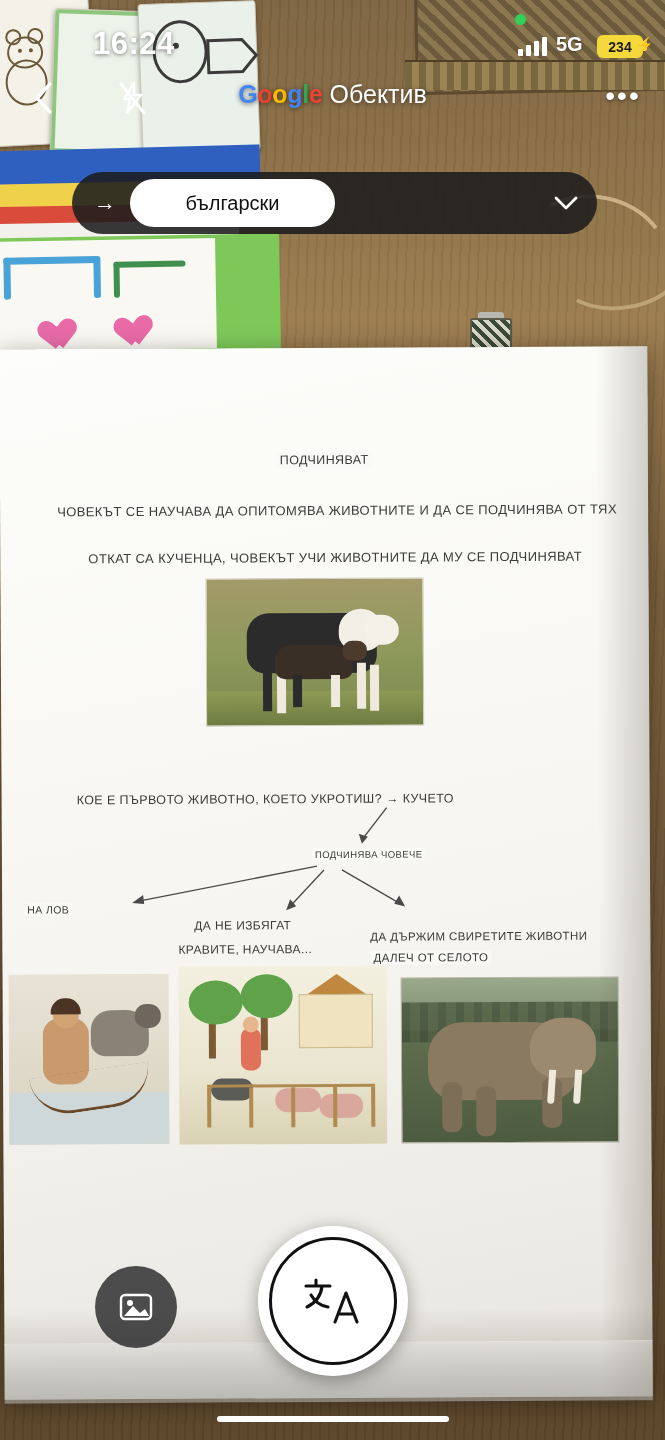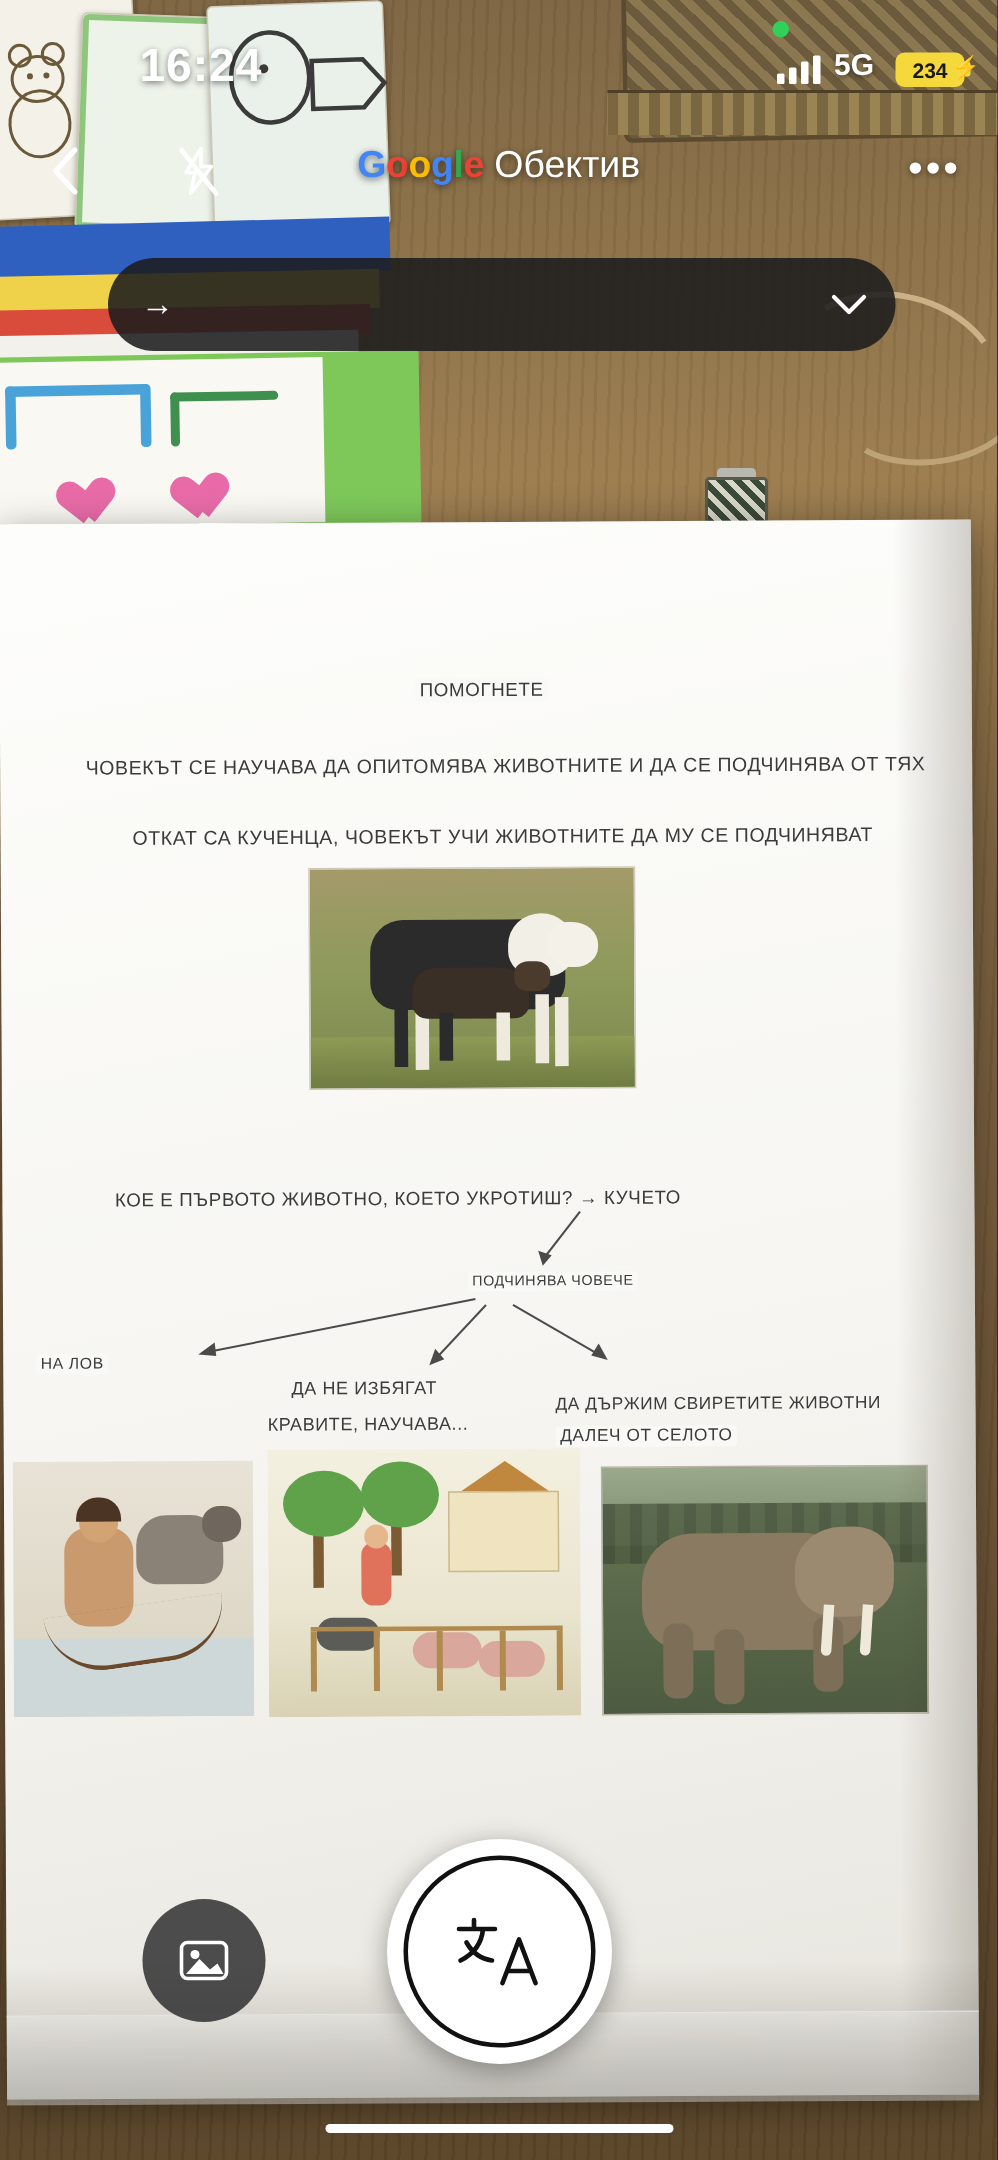--- a/index.html
+++ b/index.html
@@ -206,21 +206,21 @@
     text-shadow:0 1px 3px rgba(0,0,0,.4);
   }
   .battery {
     position:absolute; left:566px; top:35px; width:46px; height:23px; background:#f5d93c;
     border-radius:6px; display:flex; align-items:center; justify-content:center;
   }
   .battery-pct { font-size:14px; font-weight:700; color:#1b1b1b; }
   .battery-cap { position:absolute; left:612px; top:41px; width:4px; height:10px; background:#f5d93c; border-radius:0 2px 2px 0;}
   .battery-bolt { position:absolute; left:604px; top:36px; font-size:15px; color:#111; }
 
-  .topbar { position:absolute; left:0; top:92px; width:665px; height:62px; z-index:30; }
+  .topbar { position:absolute; left:0; top:76px; width:665px; height:62px; z-index:30; }
   .back-btn {
     position:absolute; left:22px; top:0; width:44px; height:44px;
     display:flex; align-items:center; justify-content:center; cursor:pointer;
   }
   .flash-btn {
     position:absolute; left:110px; top:0; width:44px; height:44px;
     display:flex; align-items:center; justify-content:center; cursor:pointer;
   }
   .lens-title {
     position:absolute; left:0; right:0; top:4px; text-align:center;
@@ -320,21 +320,21 @@
       <div class="scribble" style="left:128px; top:22px; width:6px; height:36px; background:#3f8f4f;"></div>
       <div class="heart" style="left:44px; top:68px;"></div>
       <div class="heart" style="left:120px; top:66px;"></div>
     </div>
 
     <div class="clip-metal"></div>
     <div class="clip"></div>
 
     <div class="sheet">
 
-      <div class="txt ovl t-title">ПОМОГНЕТЕ</div>
+      <div class="txt ovl t-title">ПОДЧИНЯВАТ</div>
       <div class="txt t-line1">ЧОВЕКЪТ СЕ НАУЧАВА ДА ОПИТОМЯВА ЖИВОТНИТЕ И ДА СЕ ПОДЧИНЯВА ОТ ТЯХ</div>
       <div class="txt t-line2">ОТКАТ СА КУЧЕНЦА, ЧОВЕКЪТ УЧИ ЖИВОТНИТЕ ДА МУ СЕ ПОДЧИНЯВАТ</div>
 
       <div class="photo-cow">
         <div class="grass-line"></div>
         <div class="cow-body"></div>
         <div class="cow-white"></div>
         <div class="cow-head"></div>
         <div class="cow-leg" style="left:56px; top:86px;"></div>
         <div class="cow-leg lw" style="left:70px; top:88px;"></div>
@@ -451,20 +451,21 @@
     </div>
     <div class="lens-title">
       <span class="g-logo"><span class="g-b">G</span><span class="g-r">o</span><span class="g-y">o</span><span class="g-b">g</span><span class="g-g">l</span><span class="g-r">e</span></span>
       <span>Обектив</span>
     </div>
     <div class="more-btn">•••</div>
   </div>
 
   <div class="langbar">
     <div class="lang-arrow">→</div>
+    <div class="lang-chip">български</div>
     <div class="lang-caret">
       <svg width="26" height="16" viewBox="0 0 26 16">
         <path d="M3 3 L13 13 L23 3" fill="none" stroke="#fff" stroke-width="2.8" stroke-linecap="round" stroke-linejoin="round"></path>
       </svg>
     </div>
   </div>
 
   <div class="bottombar">
     <div class="gallery-btn">
       <svg width="36" height="32" viewBox="0 0 36 32">

